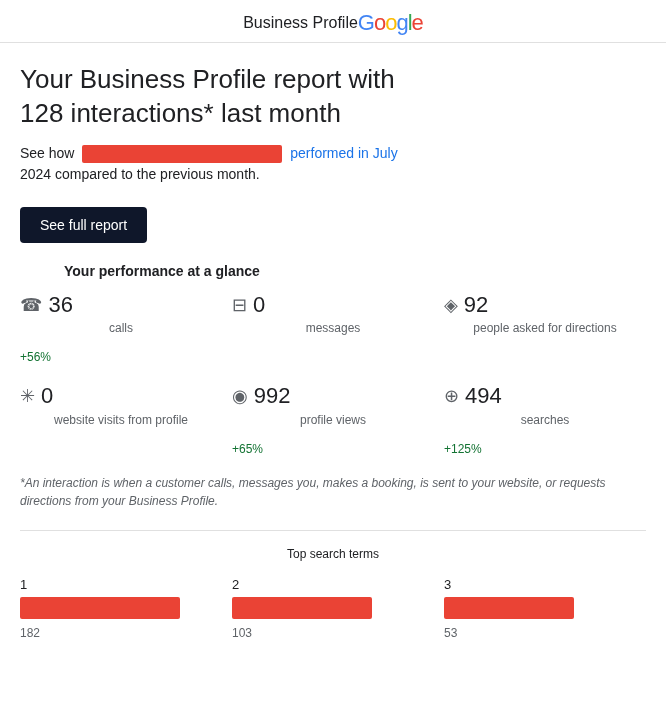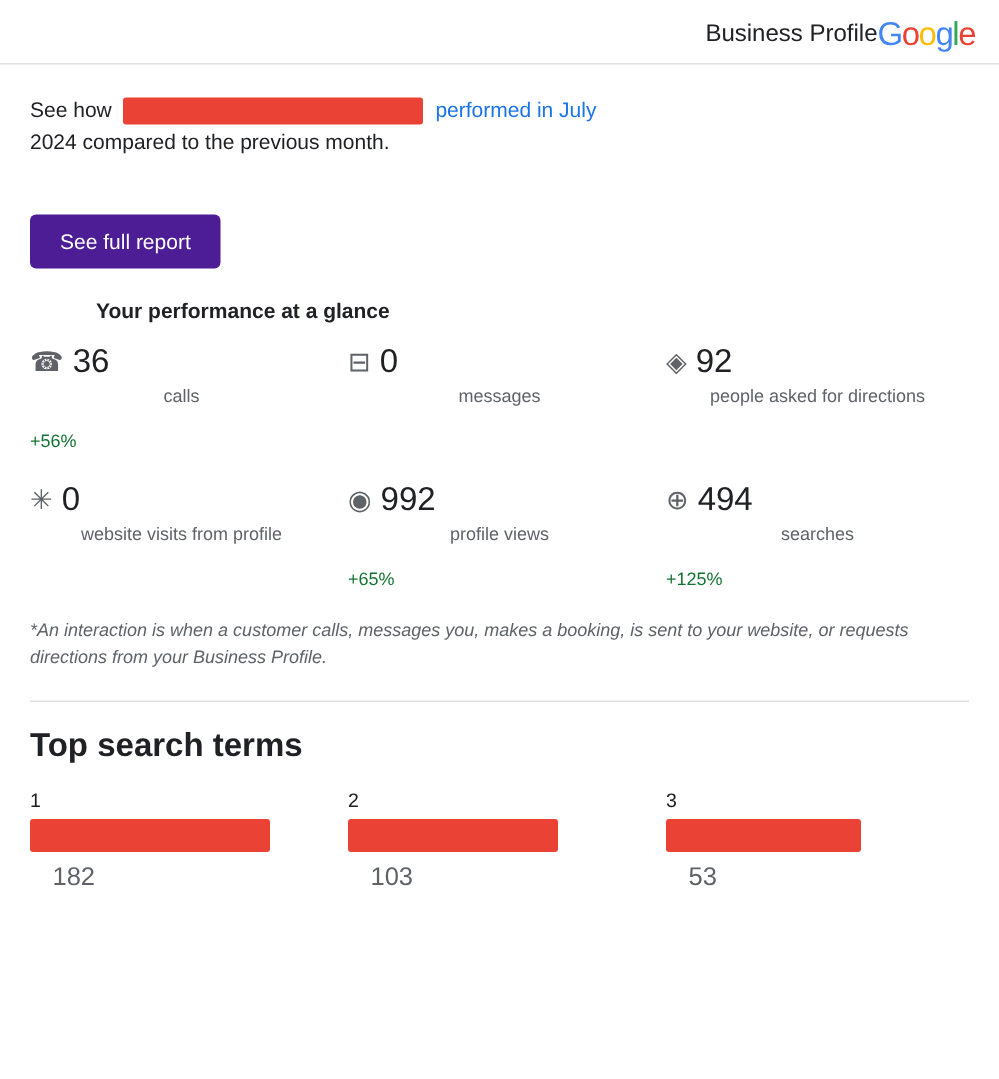--- a/index.html
+++ b/index.html
@@ -7,21 +7,21 @@
       font-family: 'Arial', sans-serif;
       background: #fff;
       width: 666px;
       min-height: 719px;
       color: #202124;
       font-size: 14px;
     }
 
     .header {
       display: flex;
-      justify-content: flex-end;
+      justify-content: center;
       align-items: center;
       padding: 10px 16px 6px 16px;
       border-bottom: 1px solid #e0e0e0;
     }
 
     .header-title {
       font-size: 16px;
       color: #202124;
       font-weight: 400;
     }
@@ -64,29 +64,29 @@
       border-radius: 2px;
       margin: 0 4px;
     }
 
     .blue-link {
       color: #1a73e8;
     }
 
     .see-full-report-btn {
       display: inline-block;
-      background: #4c1d95;
+      background: #0f172a;
       color: #fff;
       font-size: 14px;
       font-weight: 500;
       padding: 10px 20px;
       border-radius: 4px;
       border: none;
       cursor: pointer;
-      margin: 32px 0 20px 0;
+      margin: 16px 0 20px 0;
       text-decoration: none;
     }
 
     .section-title {
       font-size: 14px;
       font-weight: 600;
       color: #202124;
       margin-bottom: 14px;
       margin-left: 44px;
     }
@@ -150,24 +150,25 @@
       border: none;
       border-top: 1px solid #e0e0e0;
       margin: 16px 0;
     }
 
     .search-terms-section {
       margin-top: 16px;
     }
 
     .search-terms-title {
-      font-size: 22px;
-      font-weight: 700;
+      font-size: 12px;
+      font-weight: 400;
       color: #202124;
       margin-bottom: 16px;
+      text-align: center;
     }
 
     .search-terms-grid {
       display: grid;
       grid-template-columns: repeat(3, 1fr);
       gap: 10px;
     }
 
     .search-term-item {
       display: flex;
@@ -187,39 +188,42 @@
       align-items: center;
     }
 
     .search-term-bar {
       height: 22px;
       background: #EA4335;
       border-radius: 2px;
     }
 
     .search-term-count {
-      font-size: 17px;
+      font-size: 12px;
       color: #5f6368;
       margin-top: 2px;
-      margin-left: 15px;
     }
   </style>
 </head>
 <body>
 
 <div class="header">
   <span class="header-title">Business Profile</span>
   <span class="google-logo">
     <span class="g-blue">G</span><span class="g-red">o</span><span class="g-yellow">o</span><span class="g-blue">g</span><span class="g-green">l</span><span class="g-red">e</span>
   </span>
 </div>
 
 <div class="main">
 
   
+  <h1 class="report-heading">
+    <span>Your Business Profile report with</span><br>
+    <span>128 interactions* last month</span>
+  </h1>
 
   
   <p class="description">
     <span>See how</span>
     <span class="redacted-bar"></span>
     <span class="blue-link">performed in July</span><br>
     <span>2024 compared to the previous month.</span>
   </p>
 
   

